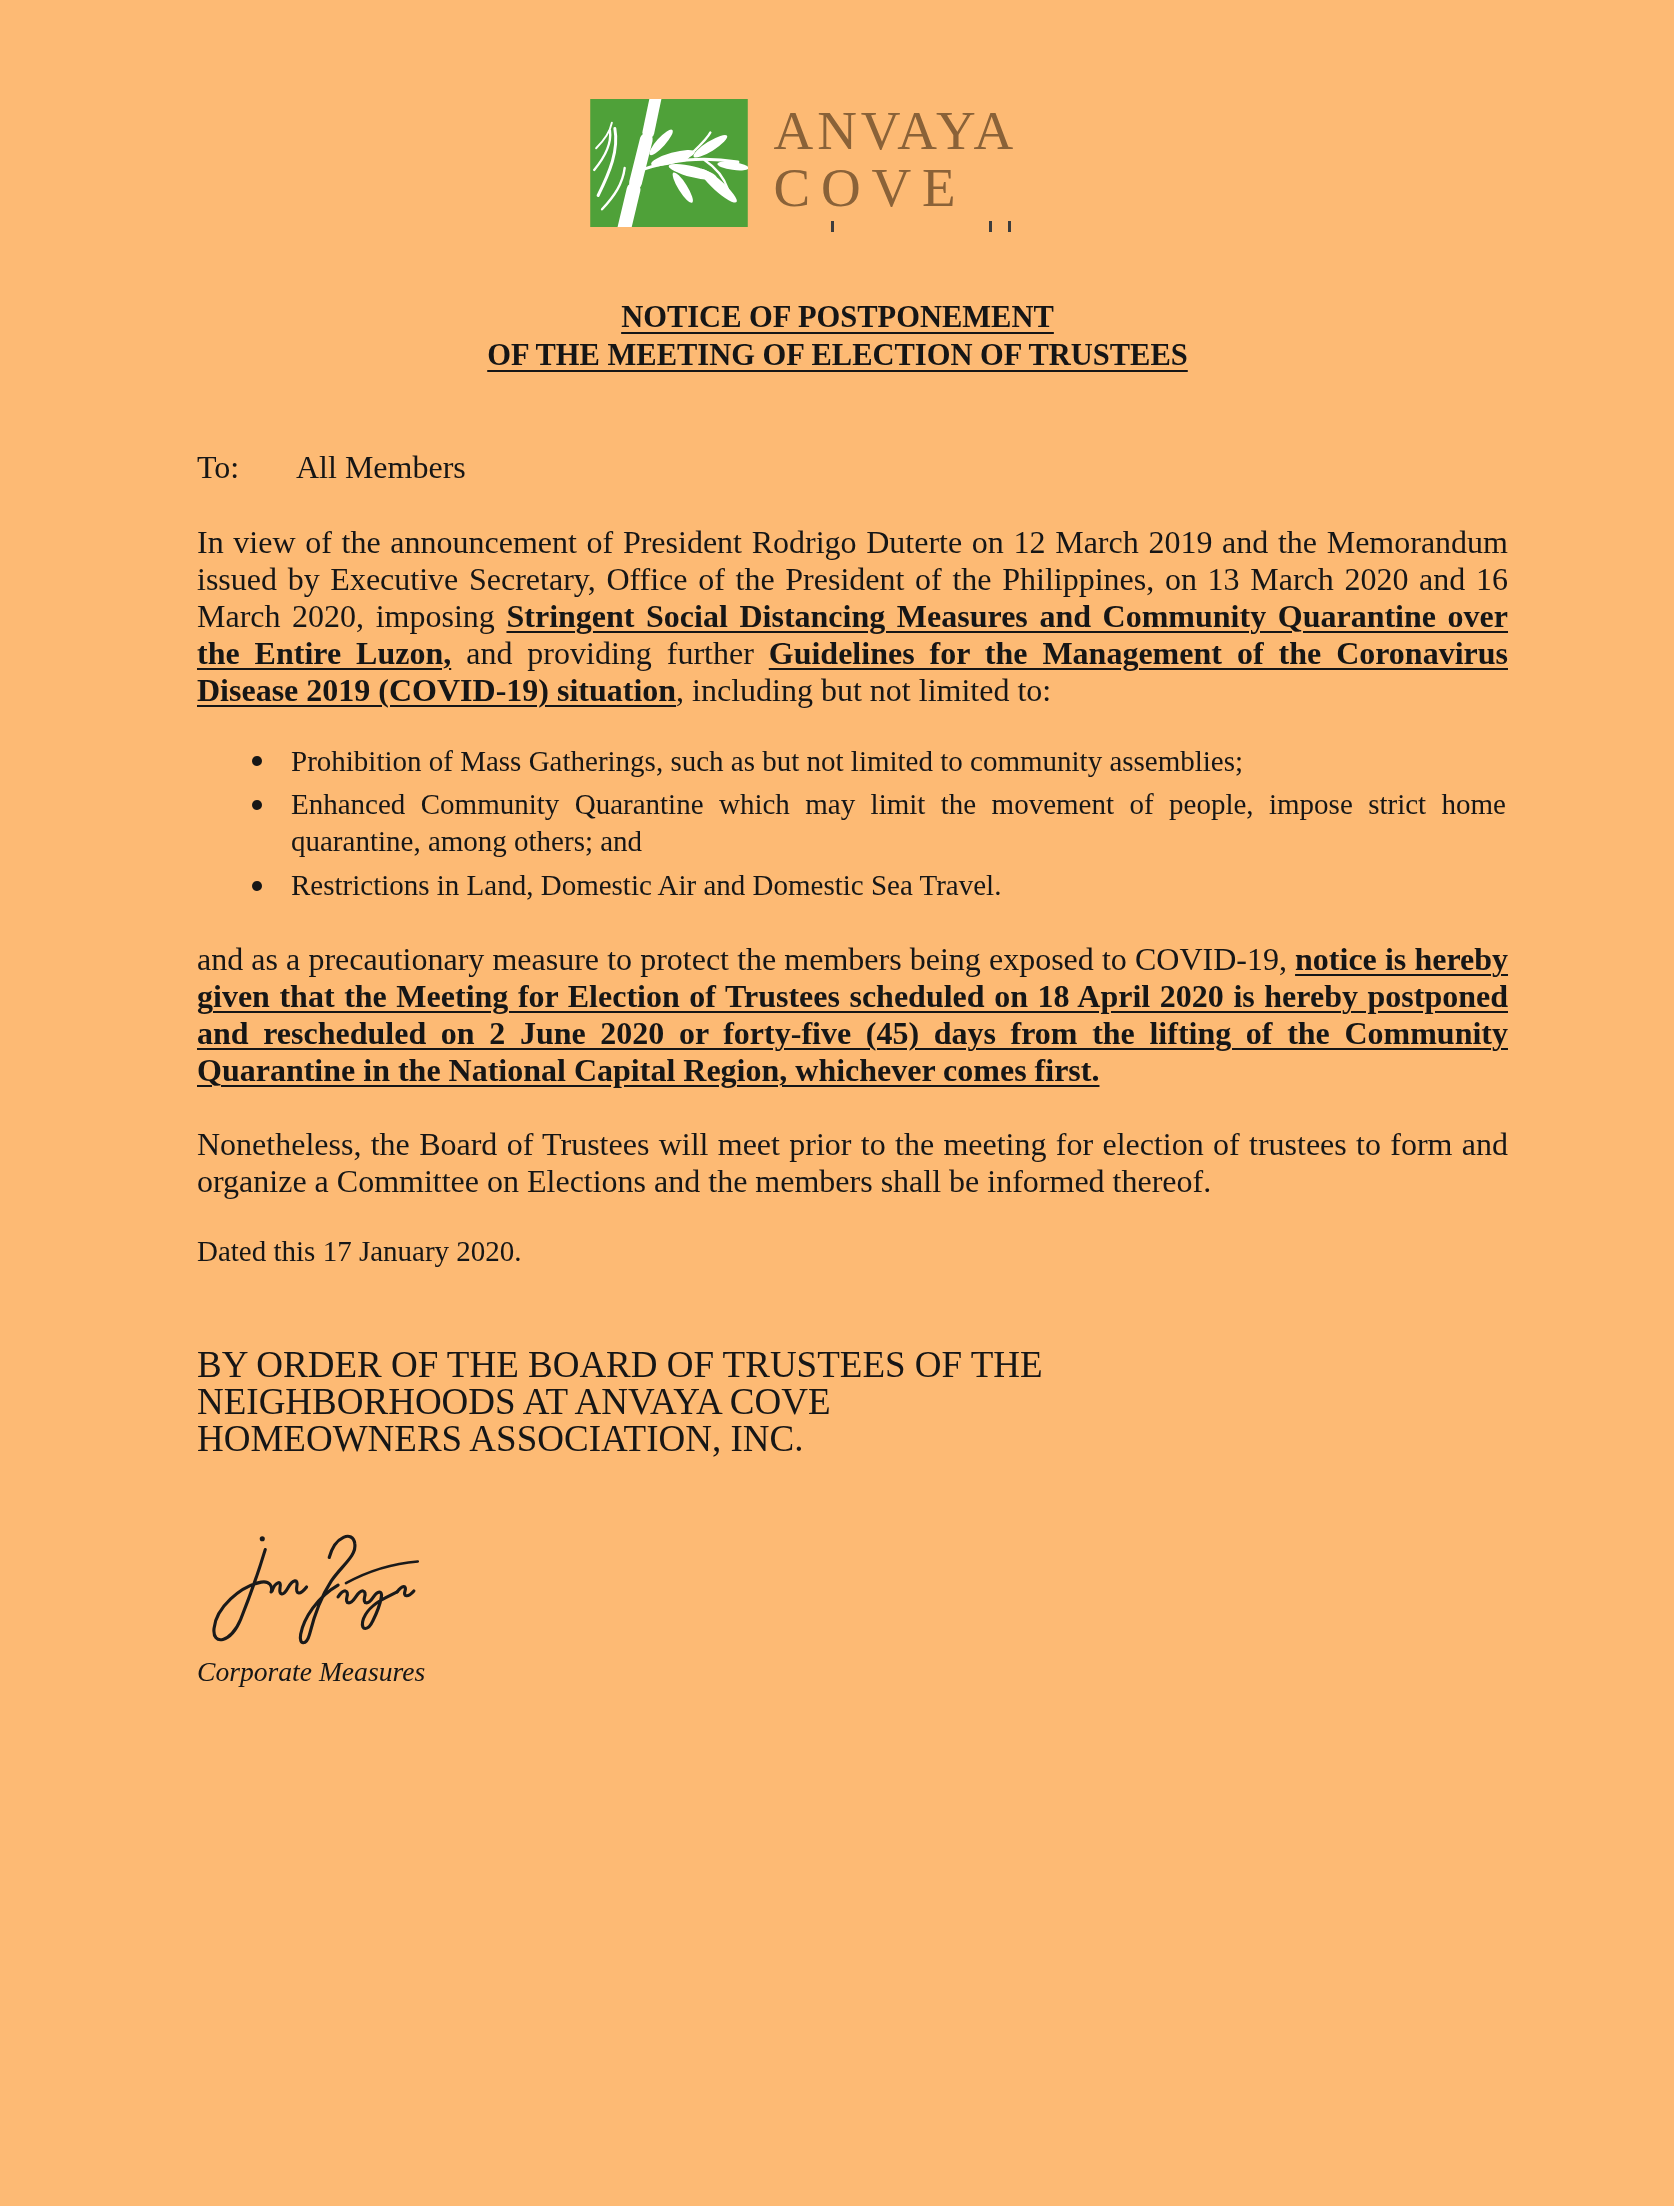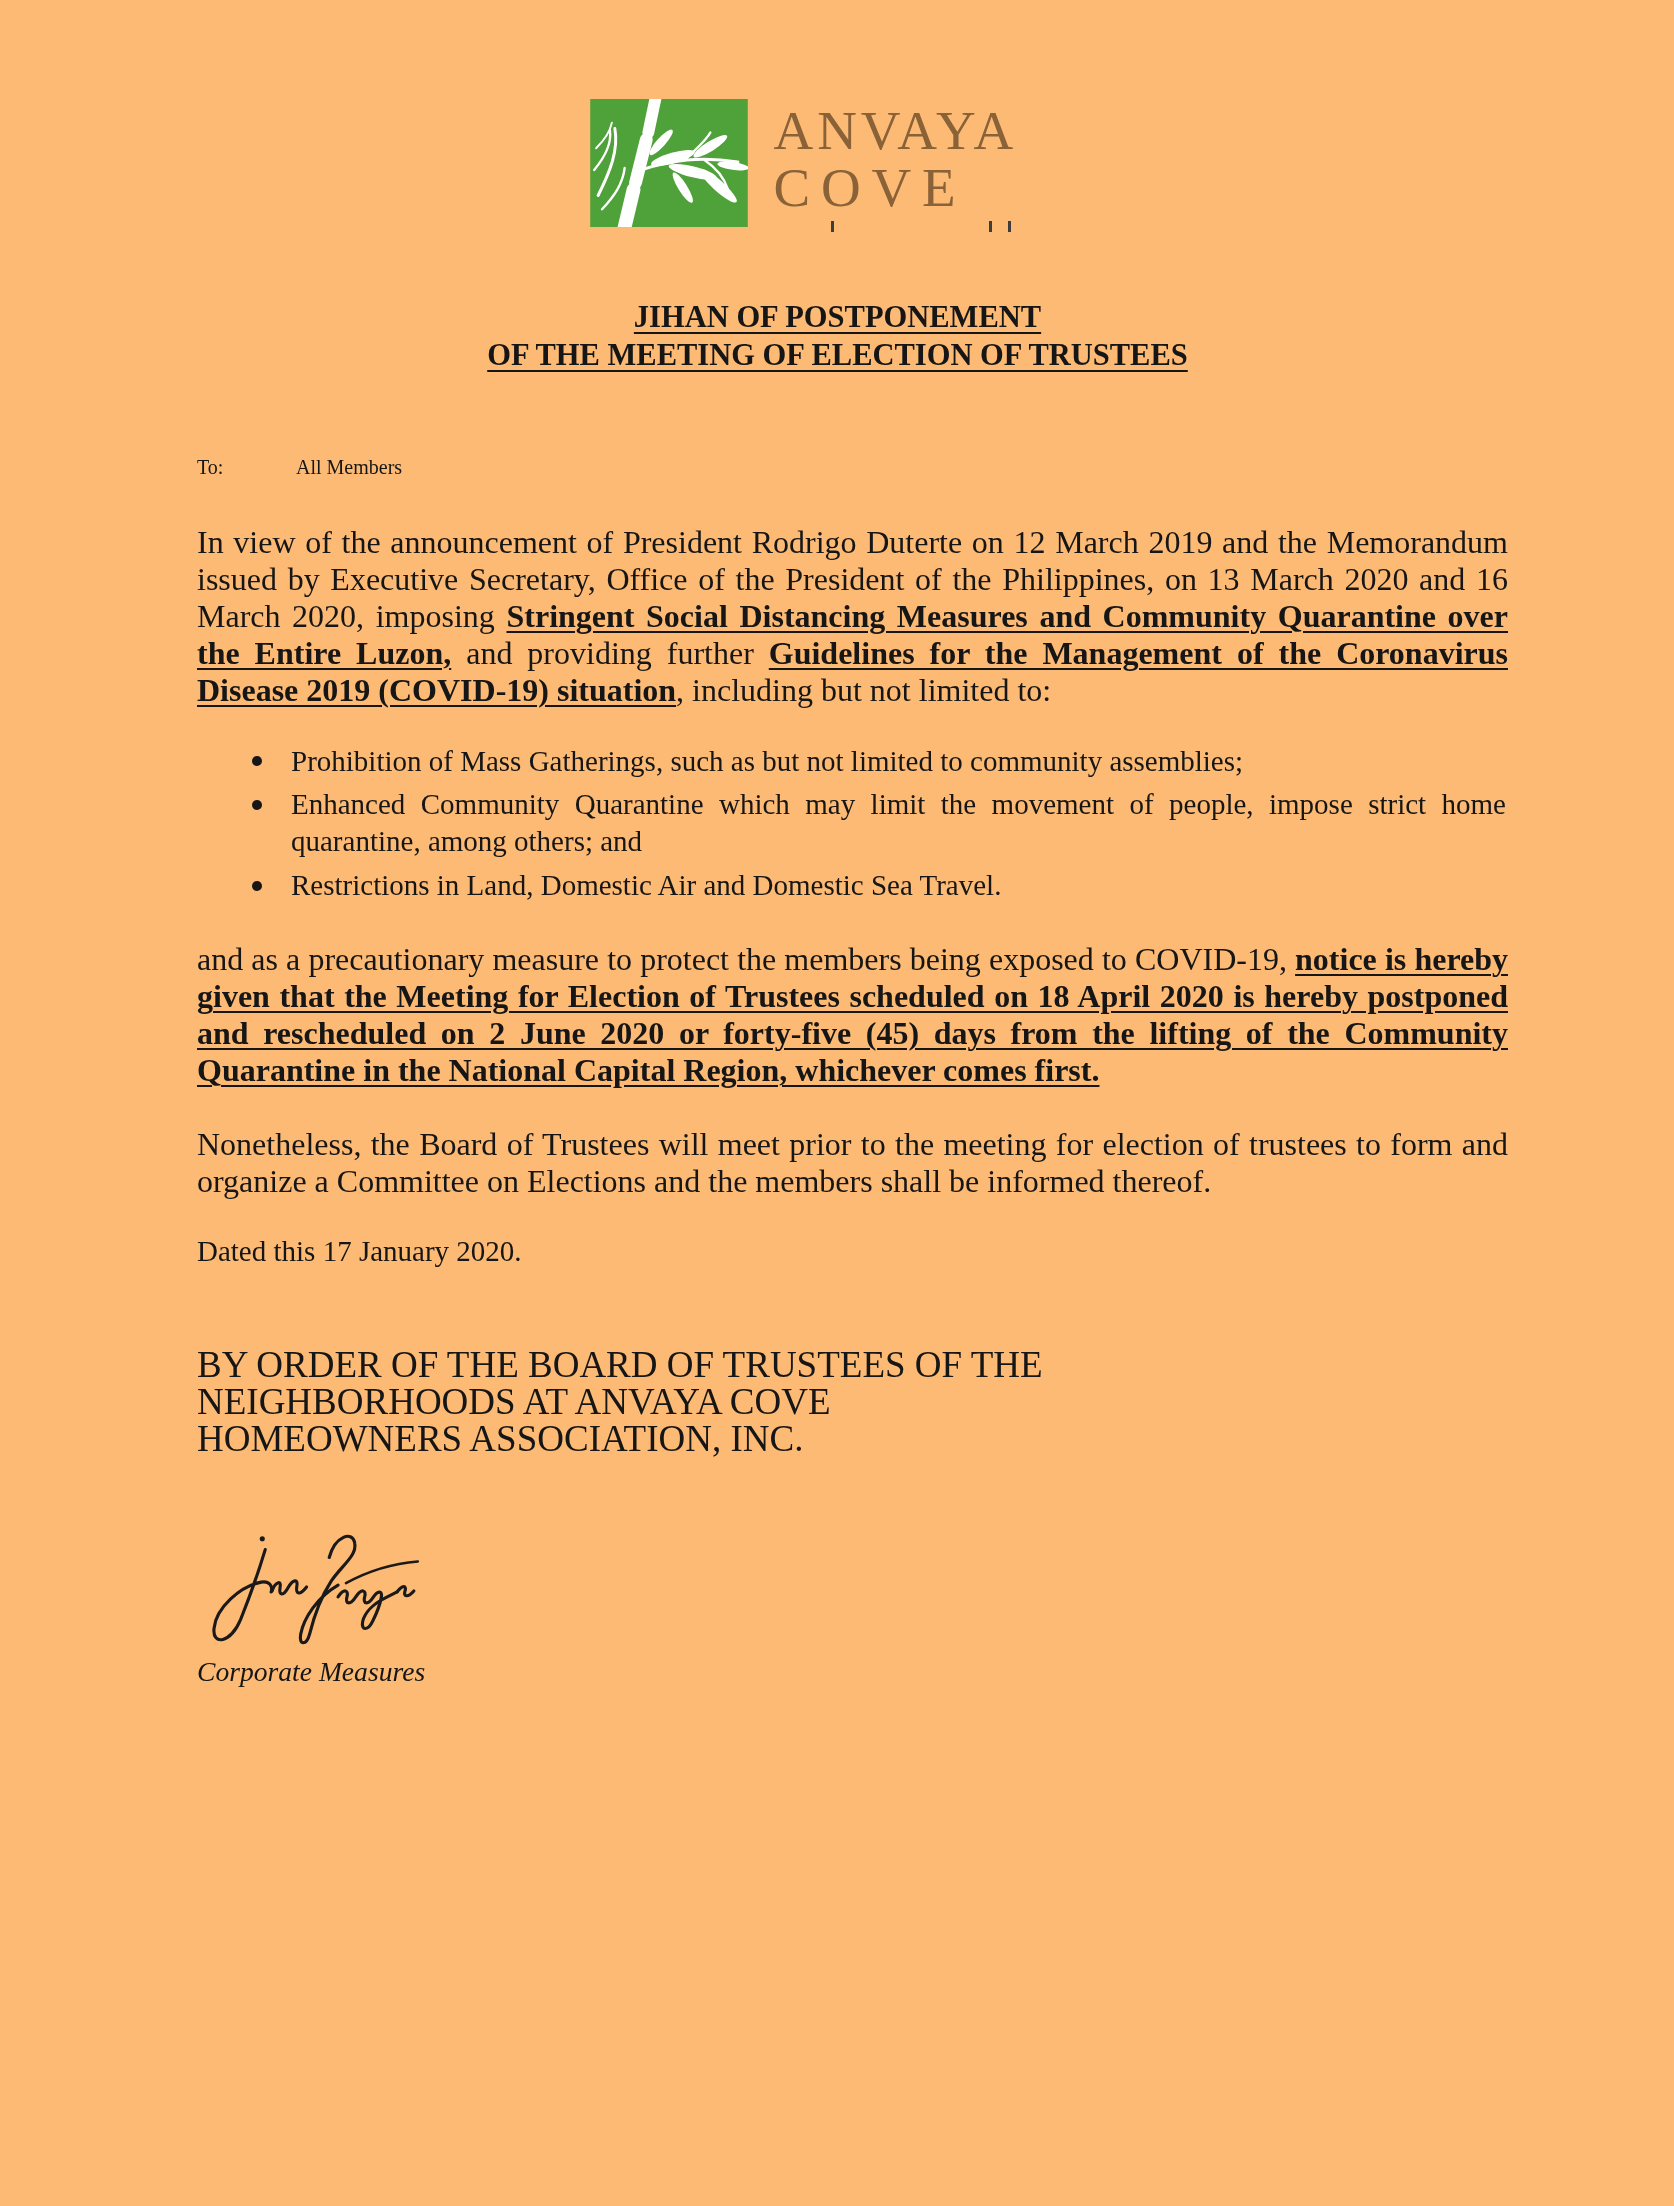--- a/index.html
+++ b/index.html
@@ -26,21 +26,21 @@
   .tagline-marks i{position:absolute;top:2px;width:3.9px;height:10.8px;background:#3d3d3d;}
   .tagline-marks i:nth-child(1){left:57px;}
   .tagline-marks i:nth-child(2){left:215px;}
   .tagline-marks i:nth-child(3){left:234px;}
 
   
   .doc-title{text-align:center;margin-top:63px;font-weight:bold;font-size:30.5px;line-height:38px;}
   .doc-title .u{text-decoration:underline;text-decoration-thickness:2px;text-underline-offset:4.9px;}
 
   
-  .to-block{display:flex;margin-top:75px;font-size:20px;line-height:37px;}
+  .to-block{display:flex;margin-top:75px;font-size:32px;line-height:37px;}
   .to-label{width:99px;flex:0 0 auto;}
 
   
   .para{margin-top:37px;font-size:32px;line-height:37px;text-align:justify;}
   .para.first{margin-top:38px;}
   .bu{font-weight:bold;text-decoration:underline;text-decoration-thickness:2px;text-underline-offset:3.9px;}
 
   
   ul.bullets{margin-top:34px;list-style:none;padding-left:94px;font-size:29px;line-height:37px;}
   ul.bullets li{position:relative;margin-bottom:6.9px;text-align:justify;padding-right:2px;}
@@ -95,21 +95,21 @@
       <div class="brand-line2">COVE</div>
       <div class="tagline-marks">
           <i></i>
           <i></i>
           <i></i>
         </div>
     </div>
   </header>
 
   <h1 class="doc-title">
-    <div><span class="u">JIHAN OF POSTPONEMENT</span></div>
+    <div><span class="u">NOTICE OF POSTPONEMENT</span></div>
     <div><span class="u">OF THE MEETING OF ELECTION OF TRUSTEES</span></div>
   </h1>
 
   <div class="content">
 
     
     <div class="to-block">
       <span class="to-label">To:</span>
       <span class="to-lines">
         <div>All Members</div>

